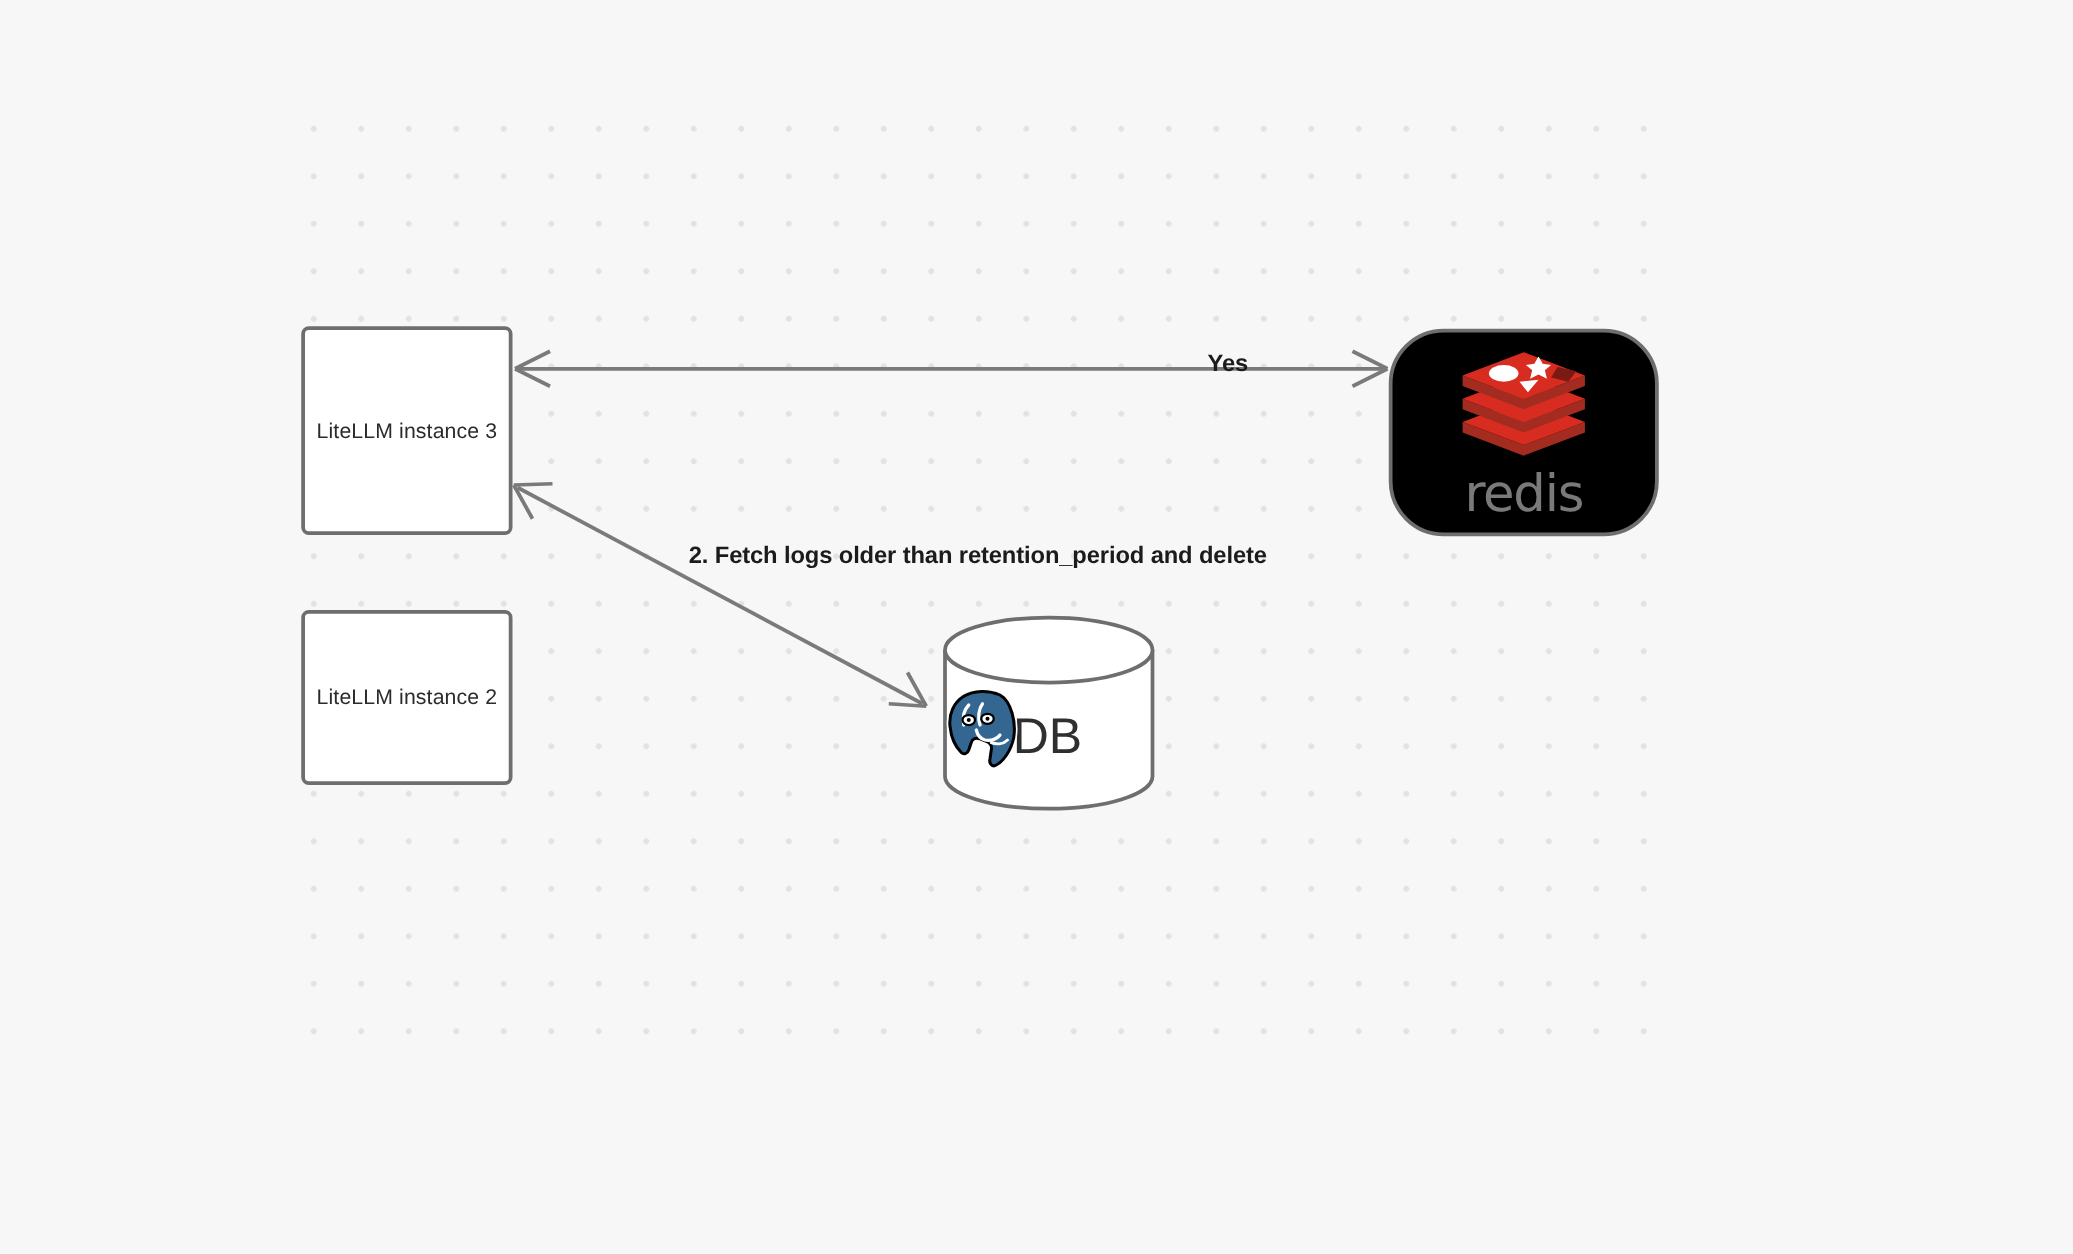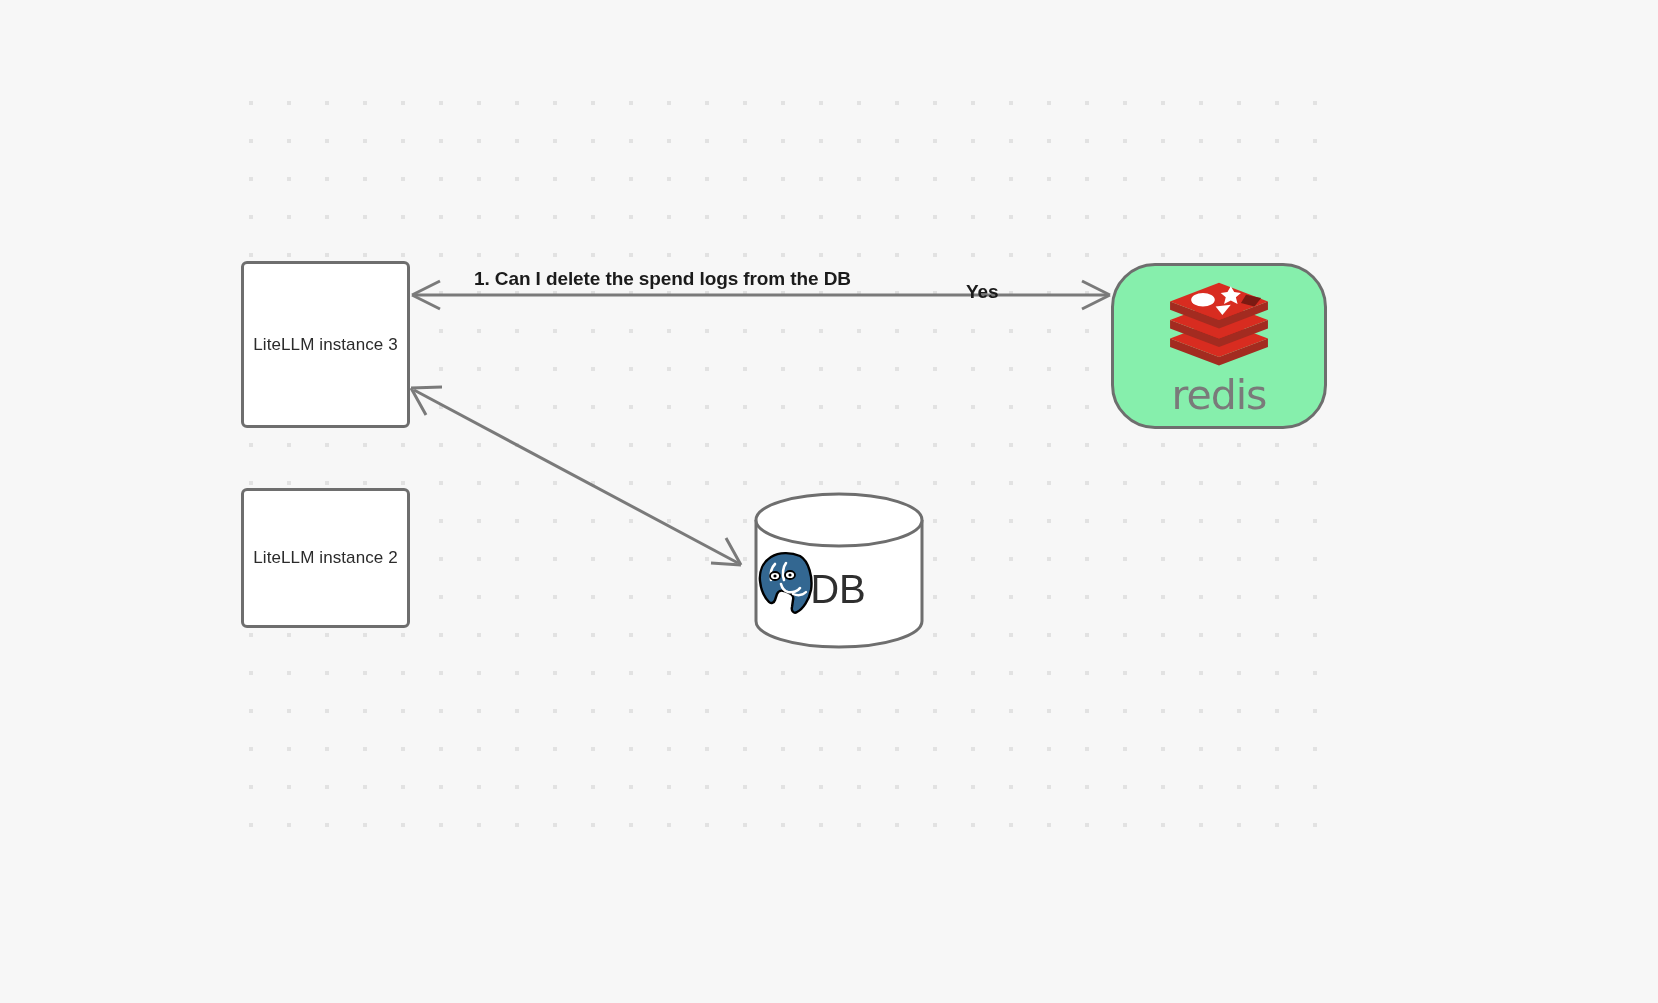--- a/index.html
+++ b/index.html
@@ -46,28 +46,29 @@
   #litellm-2 { left: 241px; top: 488px; width: 169px; height: 140px; }
   #litellm-3 { left: 241px; top: 714px; width: 169px; height: 167px; }
 
   
   #redis-node {
     position: absolute;
     left: 1111px;
     top: 263px;
     width: 216px;
     height: 166px;
-    background: #86efac;
+    background: #000000;
     border: 3px solid #6e6e6e;
     border-radius: 44px;
     box-sizing: border-box;
     display: flex;
     flex-direction: column;
     align-items: center;
     justify-content: center;
+    text-decoration: underline;
   }
   #redis-logo-wrap {
     display: flex;
     flex-direction: column;
     align-items: center;
     justify-content: center;
     margin-top: 4px;
   }
   #redis-wordmark {
     font-family: "DejaVu Sans", sans-serif;
@@ -141,22 +142,22 @@
 
     <g>
       <line x1="414" y1="390" x2="738" y2="563" stroke="#7a7a7a" stroke-width="3"></line>
 
       <path d="M 411 388 L 442 387 M 411 388 L 426 415" stroke="#7a7a7a" stroke-width="3" fill="none"></path>
 
       <path d="M 741 565 L 711 563 M 741 565 L 726 538" stroke="#7a7a7a" stroke-width="3" fill="none"></path>
     </g>
   </svg>
 
-  <div class="edge-label" id="label-1">1.  Can I delete the spend logs from the DB</div>
   <div class="edge-label" id="label-yes">Yes</div>
+  <div class="edge-label" id="label-2">2.  Fetch logs older than retention_period and delete</div>
 
   <div class="node-box" id="litellm-1">
     <span class="node-label">LiteLLM instance 3</span>
   </div>
 
   <div class="node-box" id="litellm-2">
     <span class="node-label">LiteLLM instance 2</span>
   </div>
 
 

